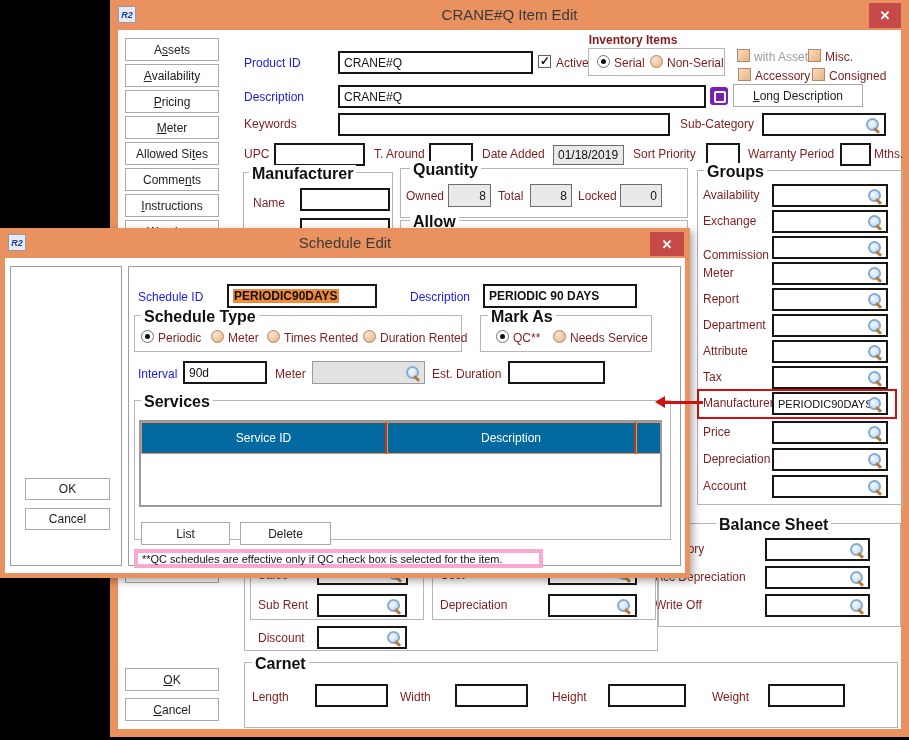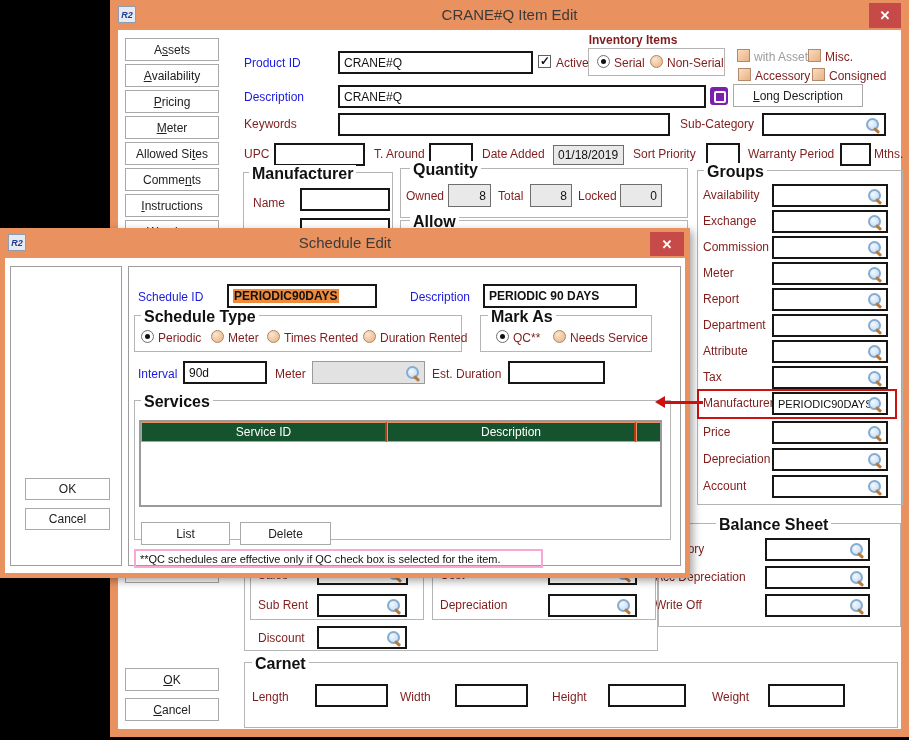--- a/index.html
+++ b/index.html
@@ -48,24 +48,24 @@
   .mag::after { content:""; position:absolute; left:10px; top:10px; width:7px; height:3px; background:#b5793d;
                 transform:rotate(43deg); transform-origin:0 0; border-radius:1px; }
 
   .purple-ico { position:absolute; width:18px; height:18px; background:#7a1fb0; border-radius:3px; }
   .purple-ico::after { content:""; position:absolute; left:4px; top:4px; width:8px; height:8px; border:2px solid #fff; border-radius:2px; }
 
   .hl { background:#ef8a3a; font-weight:bold; padding:0 1px; }
   .bold { font-weight:bold; }
 
   .svc-table { position:absolute; border:2px solid #9a9a9a; background:#fff; }
-  .svc-head { display:flex; height:20px; background:#14532d; }
+  .svc-head { display:flex; height:32px; background:#0369a1; }
   .svc-cell { border:1px solid #e98f68; border-right:2px solid #b23c1c; color:#fff; font-size:12px; display:flex;
               align-items:center; justify-content:center; }
-  .notebox { position:absolute; border:2px solid #f9a8d4; font-size:11px; color:#111; display:flex; align-items:center;
+  .notebox { position:absolute; border:4px solid #f9a8d4; font-size:11px; color:#111; display:flex; align-items:center;
              padding:0 4px; white-space:nowrap; }
 
   .redbox { position:absolute; border:2px solid #cc1111; }
   .arrow-line { position:absolute; height:3px; background:#cc1111; }
   .arrow-head { position:absolute; width:0; height:0; border-top:6px solid transparent; border-bottom:6px solid transparent;
                 border-right:10px solid #cc1111; }
 </style>
 </head>
 <body>
 
@@ -160,21 +160,21 @@
       <div class="lbl" style="left:585px;top:158px;">Availability</div>
       <div class="fld" style="left:654px;top:154px;width:116px;height:23px;">
           <span></span>
           <span class="mag"></span>
         </div>
       <div class="lbl" style="left:585px;top:184px;">Exchange</div>
       <div class="fld" style="left:654px;top:180px;width:116px;height:23px;">
           <span></span>
           <span class="mag"></span>
         </div>
-      <div class="lbl" style="left:585px;top:210px;">Commission</div>
+      <div class="lbl" style="left:585px;top:218px;">Commission</div>
       <div class="fld" style="left:654px;top:206px;width:116px;height:23px;">
           <span></span>
           <span class="mag"></span>
         </div>
       <div class="lbl" style="left:585px;top:236px;">Meter</div>
       <div class="fld" style="left:654px;top:232px;width:116px;height:23px;">
           <span></span>
           <span class="mag"></span>
         </div>
       <div class="lbl" style="left:585px;top:262px;">Report</div>

